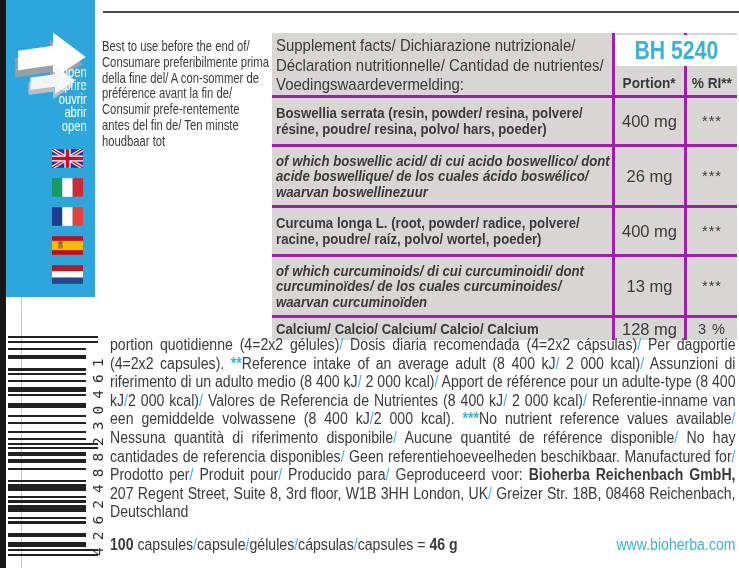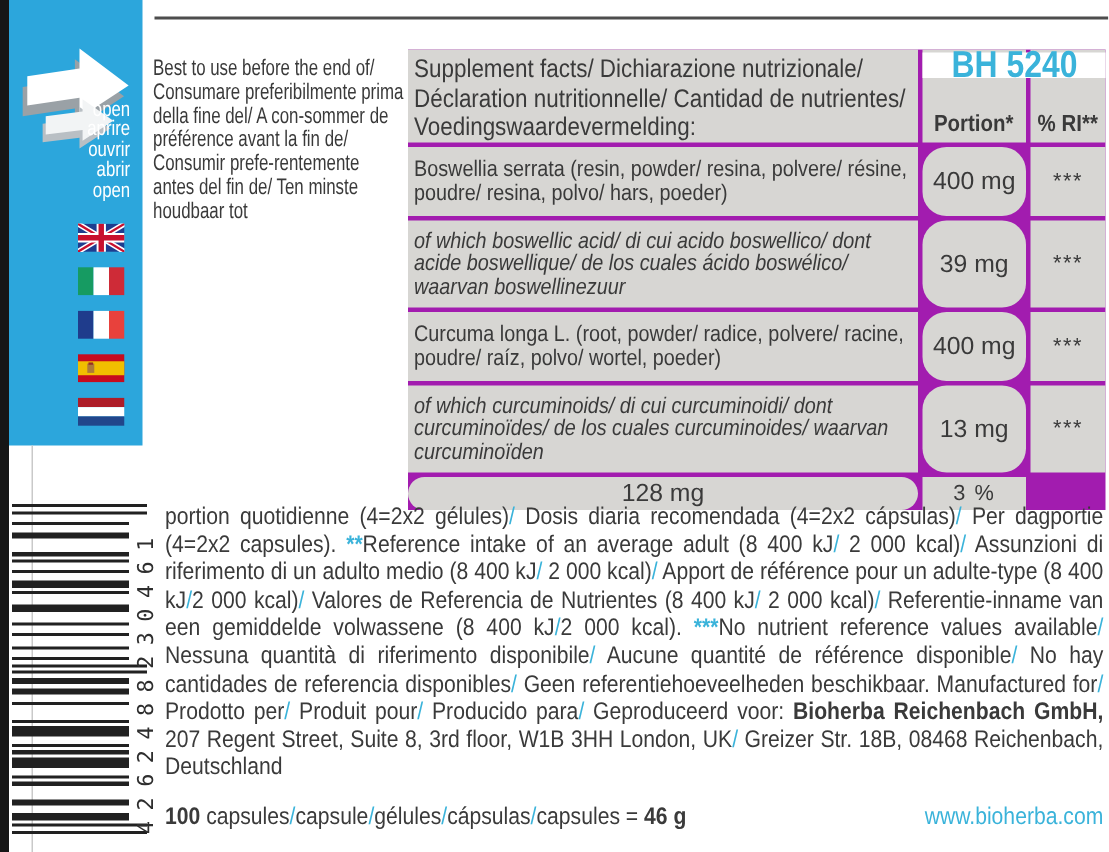--- a/index.html
+++ b/index.html
@@ -33,32 +33,32 @@
                  letter-spacing:1px;margin-left:18px;}
   .einde{top:150px;} .lot{top:178px;}
   .serv{position:absolute;left:102px;top:237px;width:170px;font-size:15px;line-height:19px;
         text-align:justify;text-align-last:justify;}
   
   .tbl{position:absolute;left:272px;top:33px;display:grid;
        grid-template-columns:340px 69px 50px;
        grid-template-rows:62px 46px 58px 46px 58px 22px;
        gap:3px;background:#a21caf;}
   .c{background:var(--cell);display:flex;align-items:center;overflow:visible;}
-  .c.name{padding-left:4px;}
+  .c.name{padding-left:4px;font-weight:bold;}
   .c.title{align-items:flex-start;padding:3px 0 0 4px;}
   .c.hdrcol{align-items:flex-end;justify-content:center;padding-bottom:3px;}
   .c.num,.c.ri{justify-content:center;}
   .sx{transform:scaleX(.88);transform-origin:0 50%;width:386px;flex:none;}
   .c.title .sx{transform-origin:0 0;font-size:17px;line-height:19.5px;}
   .c.name .sx{font-size:15px;line-height:15.6px;}
   .it .sx{font-style:italic;}
-  .c.num{font-size:16.5px;border-radius:16px;}
+  .c.num{font-size:16.5px;}
   .c.ri{font-size:14.5px;letter-spacing:1px;}
   .hdrlbl{font-size:15.5px;font-weight:700;transform:scaleX(.88);transform-origin:50% 100%;}
-  .bhbox{position:absolute;left:343px;top:2px;width:122px;height:17px;background:#fff;
+  .bhbox{position:absolute;left:343px;top:2px;width:122px;height:31px;background:#fff;
          display:flex;align-items:center;justify-content:center;text-align:right;}
   .bhbox span{color:var(--accent);font-size:25px;font-weight:700;transform:scaleX(.85);white-space:nowrap;}
   
   .para{position:absolute;left:110px;top:336px;width:710px;font-size:16px;line-height:18.6px;
         text-align:justify;transform:scaleX(.881);transform-origin:0 0;margin:0;}
   .acc{color:var(--accent);}
   .b{font-weight:700;}
   .totals{position:absolute;left:110px;top:536px;width:710px;font-size:16px;
           transform:scaleX(.881);transform-origin:0 0;display:flex;justify-content:space-between;}
   .web{color:var(--accent);}
@@ -149,21 +149,21 @@
         <span>400 mg</span>
       </div>
     <div class="c ri">
         <span>***</span>
       </div>
 
     <div class="c name it">
         <span class="sx">of which boswellic acid/ di cui acido boswellico/ dont acide boswellique/ de los cuales ácido boswélico/ waarvan boswellinezuur</span>
       </div>
     <div class="c num">
-        <span>39 mg</span>
+        <span>26 mg</span>
       </div>
     <div class="c ri">
         <span>***</span>
       </div>
 
     <div class="c name">
         <span class="sx">Curcuma longa L. (root, powder/ radice, polvere/ racine, poudre/ raíz, polvo/ wortel, poeder)</span>
       </div>
     <div class="c num">
         <span>400 mg</span>
@@ -175,20 +175,23 @@
     <div class="c name it">
         <span class="sx">of which curcuminoids/ di cui curcuminoidi/ dont curcuminoïdes/ de los cuales curcuminoides/ waarvan curcuminoïden</span>
       </div>
     <div class="c num">
         <span>13 mg</span>
       </div>
     <div class="c ri">
         <span>***</span>
       </div>
 
+    <div class="c name">
+        <span class="sx">Calcium/ Calcio/ Calcium/ Calcio/ Calcium</span>
+      </div>
     <div class="c num">
         <span>128 mg</span>
       </div>
     <div class="c ri">
         <span>3 %</span>
       </div>
 
     <div class="bhbox">
         <span>BH 5240</span>
       </div>

